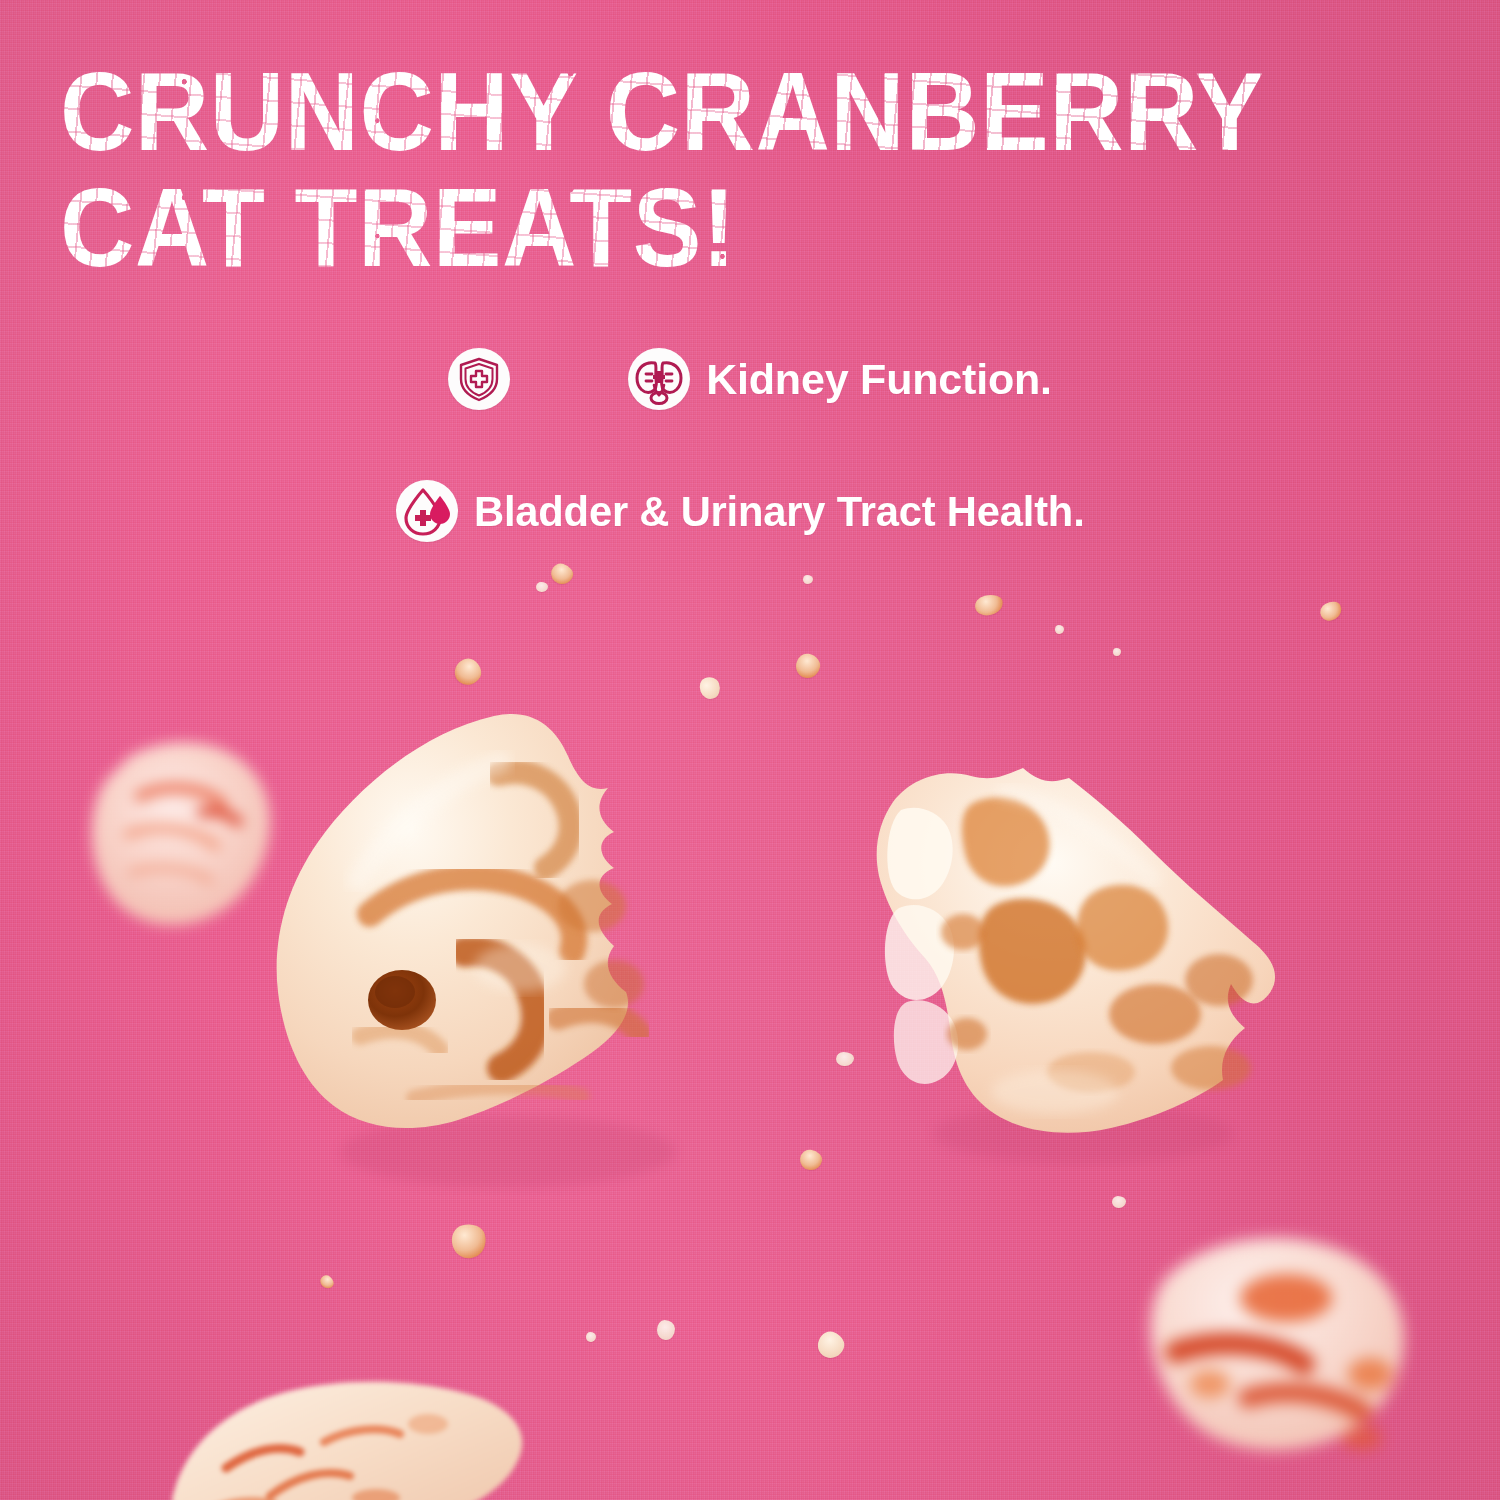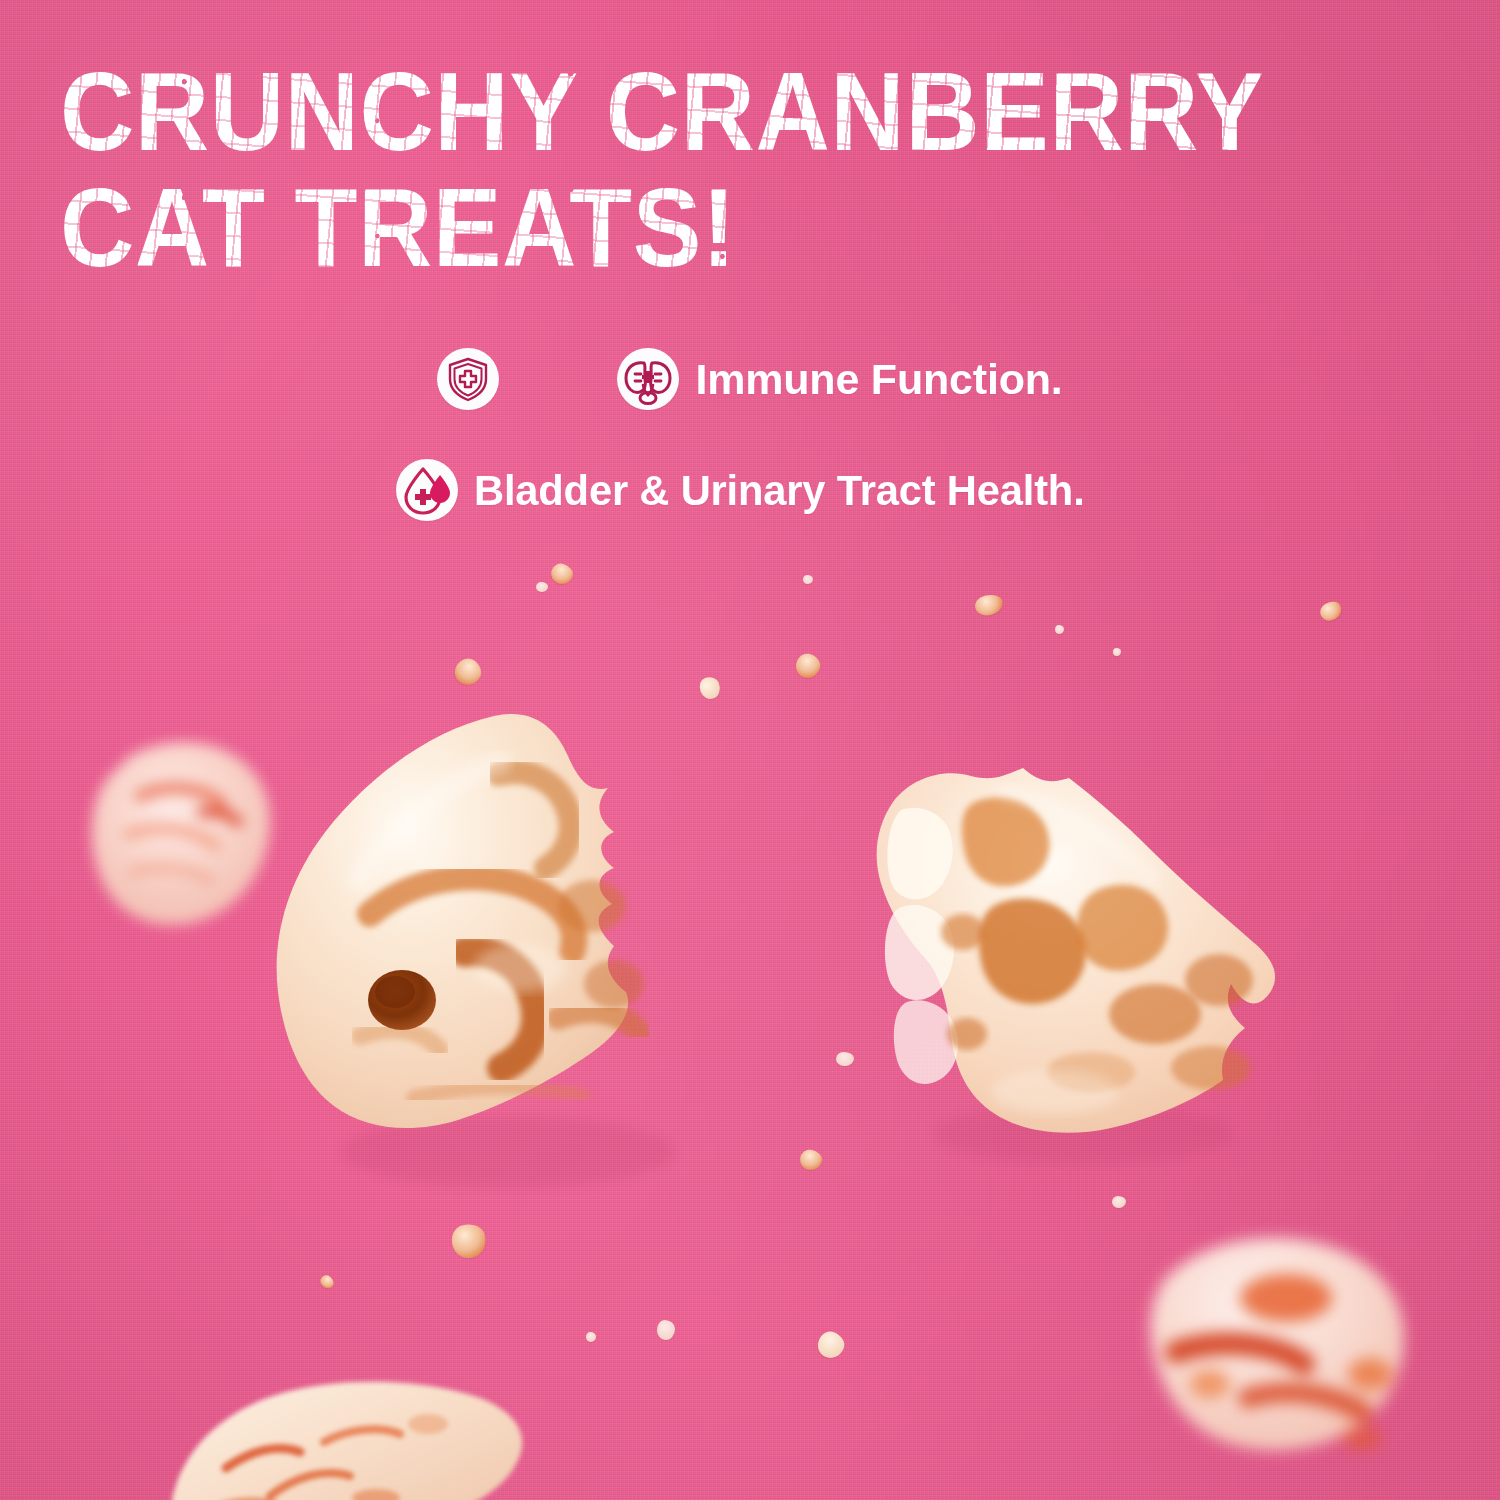--- a/index.html
+++ b/index.html
@@ -116,21 +116,21 @@
     top:348px;
     z-index:6;
   }
   .brow{
     display:flex;
     align-items:center;
     justify-content:center;
     gap:0;
   }
   .brow.row1{ gap:118px; }
-  .brow.row2{ margin-top:49px; }
+  .brow.row2{ margin-top:70px; }
 
   .bitem{
     display:flex;
     align-items:center;
     gap:16px;
   }
   .bicon{
     width:62px;height:62px;
     flex:0 0 62px;
     border-radius:50%;
@@ -425,21 +425,21 @@
             <path d="M33 28 H39" stroke="#b01b52" stroke-width="2.8" stroke-linecap="round"></path>
 
             <path d="M24 18 H28 V22 H32 V26 H28 V30 H24 V26 H20 V22 H24 Z" fill="#b01b52"></path>
 
             <path d="M21 32 C22 38 24 40 26 42" stroke="#b01b52" stroke-width="2.6" fill="none" stroke-linecap="round"></path>
             <path d="M31 32 C30 38 28 40 26 42" stroke="#b01b52" stroke-width="2.6" fill="none" stroke-linecap="round"></path>
 
             <ellipse cx="26" cy="45" rx="8" ry="5.5" fill="none" stroke="#b01b52" stroke-width="3"></ellipse>
           </svg>
         </span>
-        <span class="blabel">Immune Function.</span>
+        <span class="blabel">Kidney Function.</span>
       </div>
 
     </div>
 
     <div class="brow row2">
       <div class="bitem">
         <span class="bicon">
           <svg width="50" height="50" viewBox="0 0 50 50" aria-hidden="true">
 
             <path d="M21 4 C21 4 4 23 4 32 C4 41.5 11.5 48 21 48 C30.5 48 38 41.5 38 32 C38 23 21 4 21 4 Z" fill="none" stroke="#c71f58" stroke-width="3.2" stroke-linejoin="round"></path>

